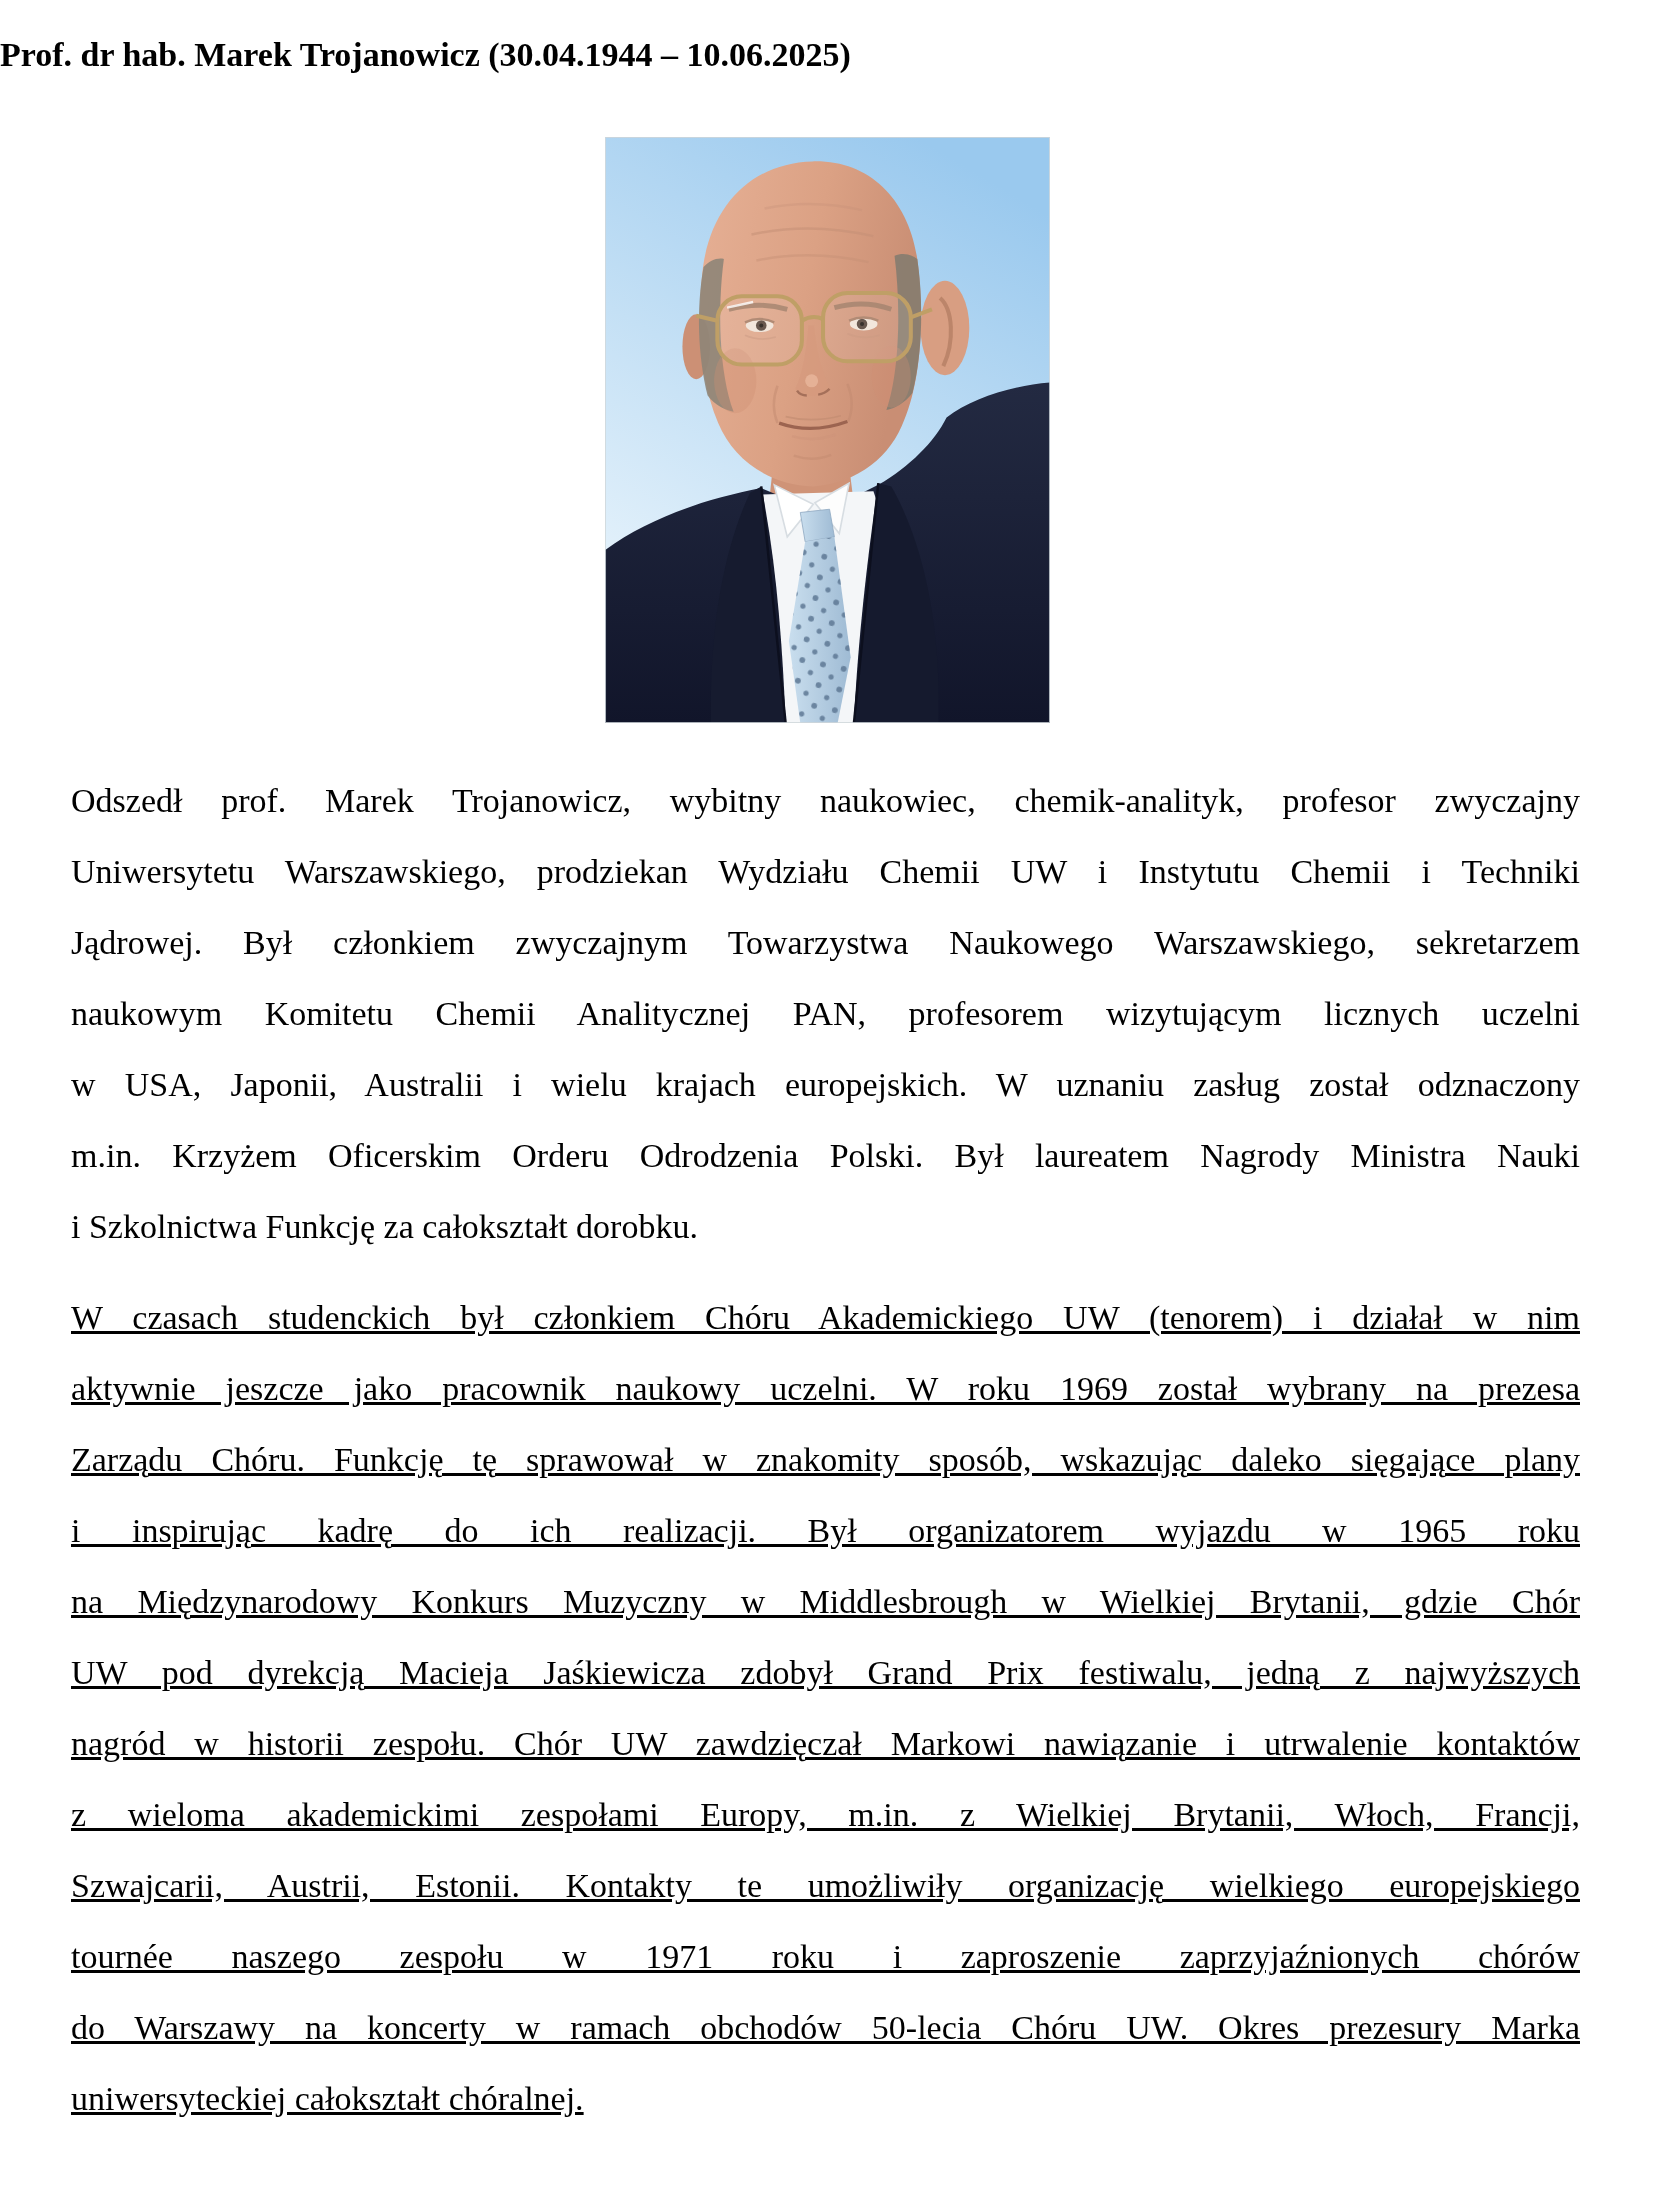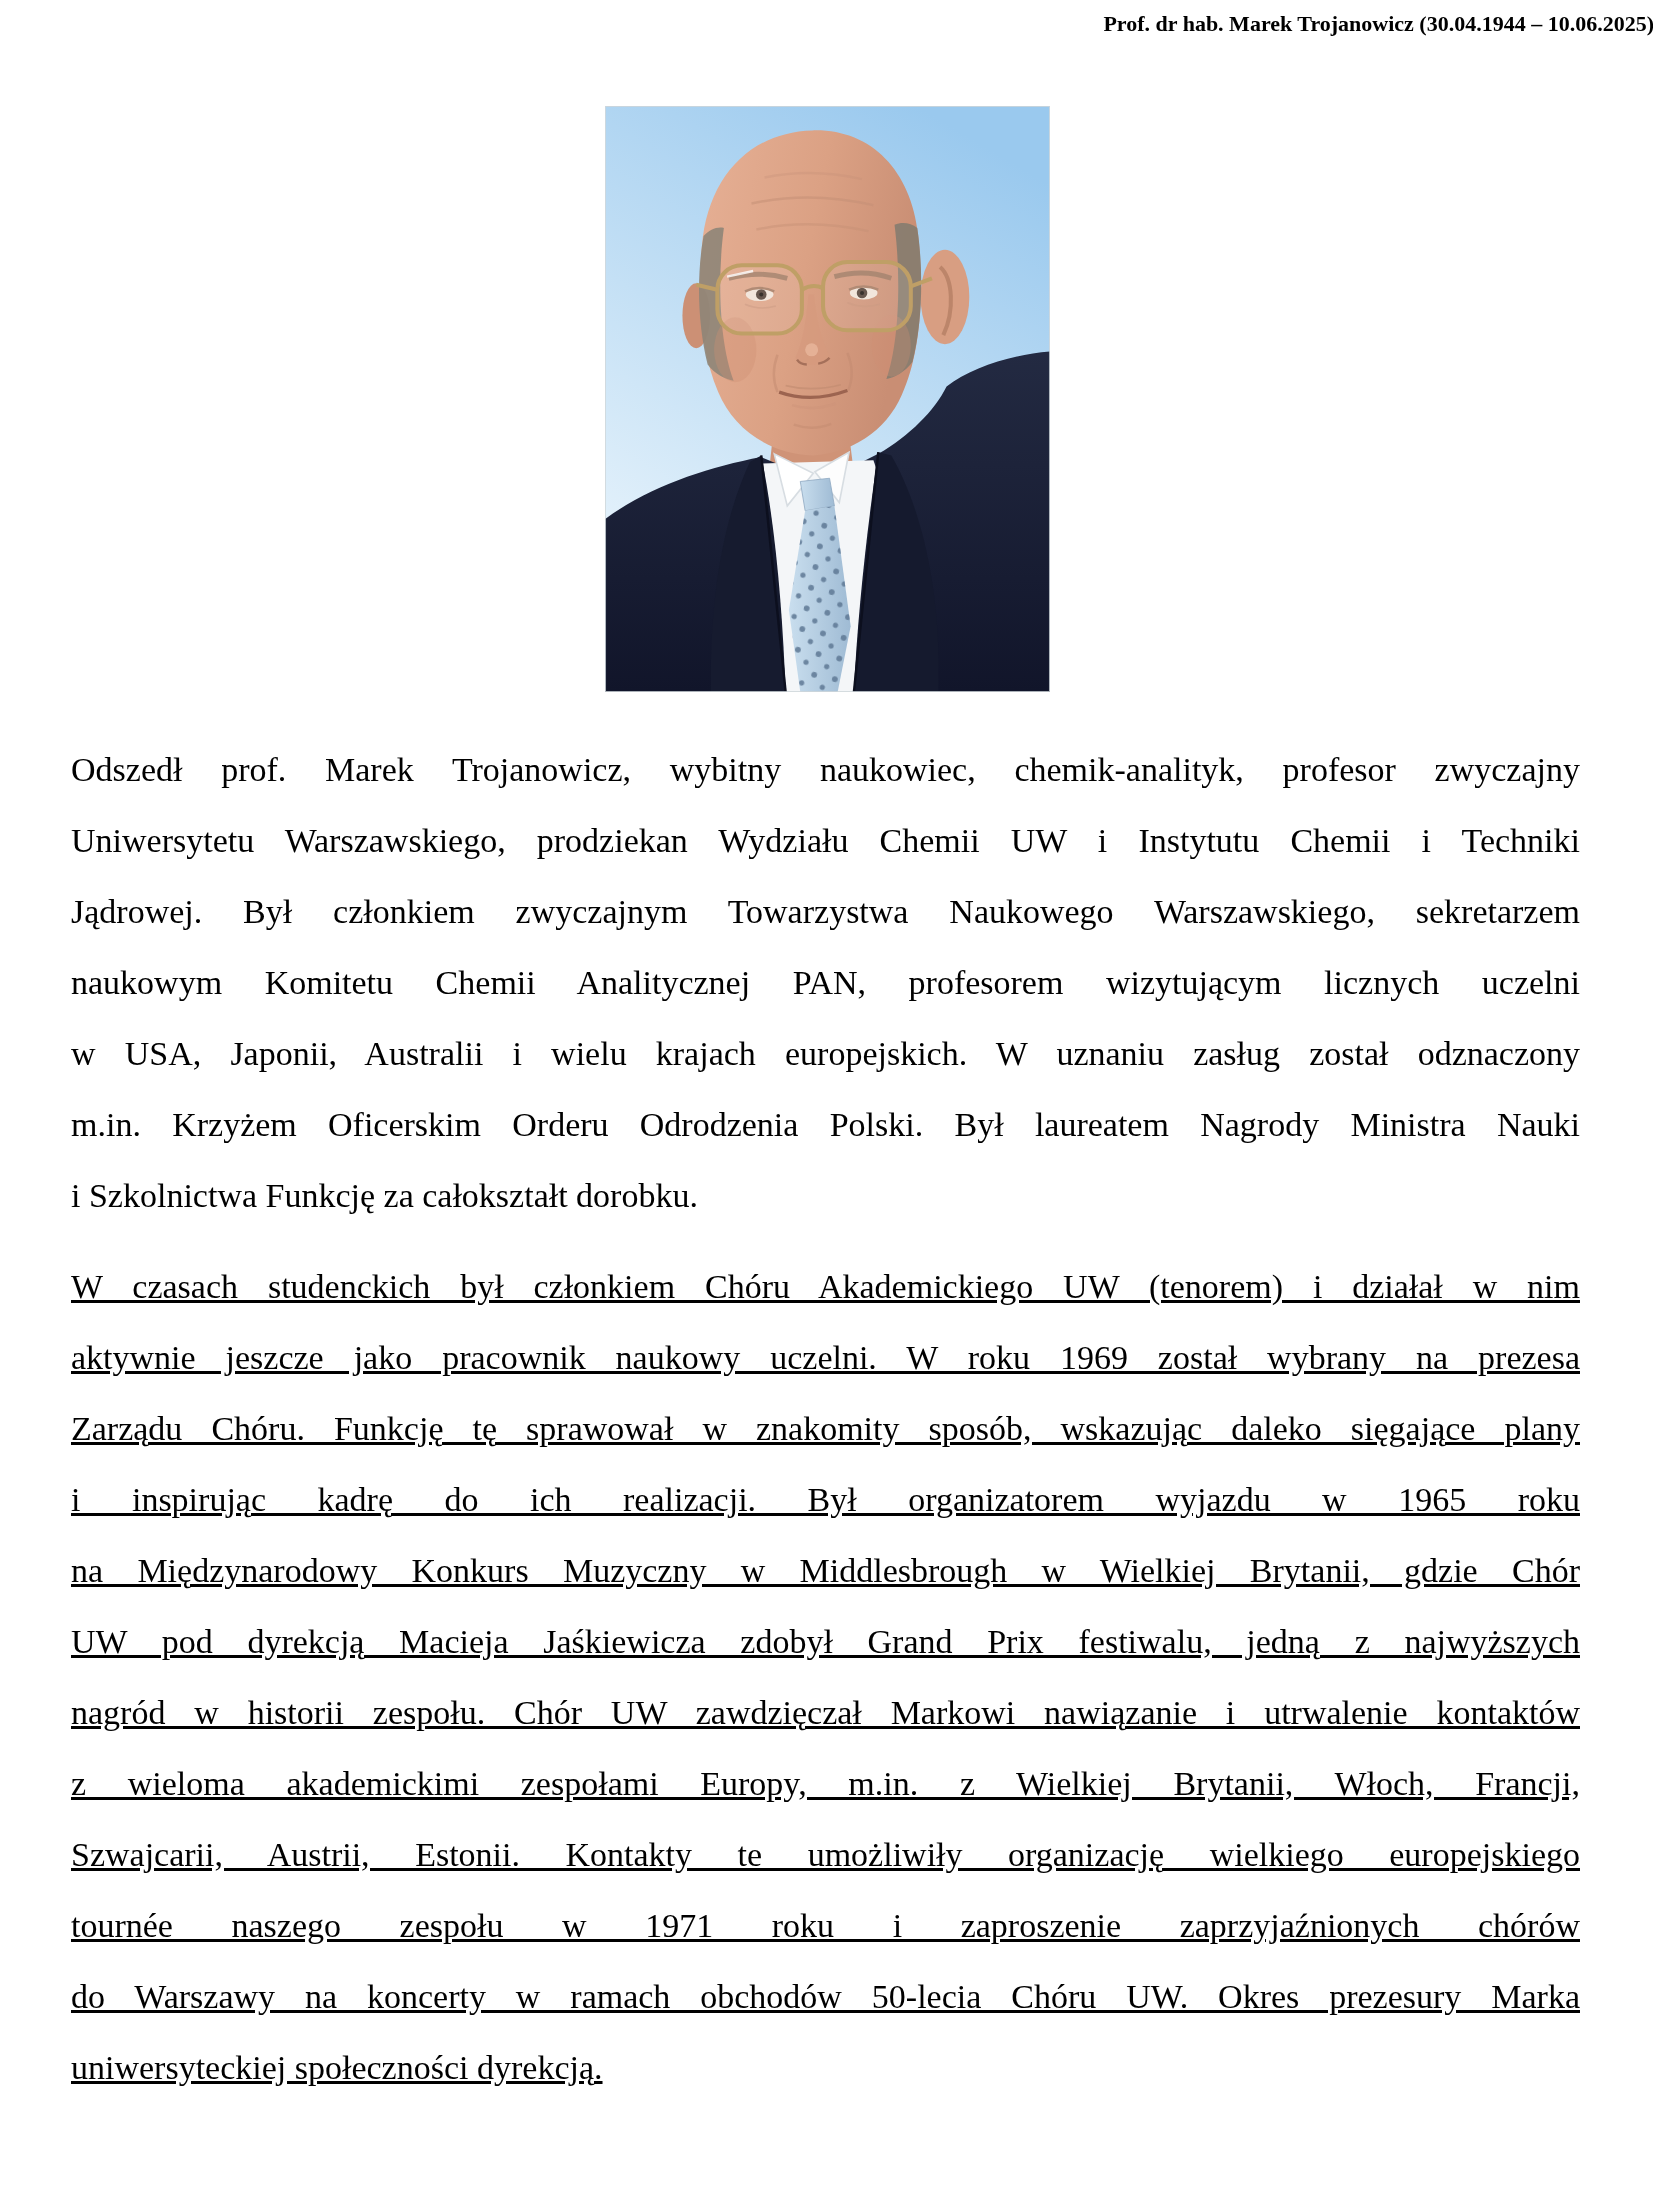--- a/index.html
+++ b/index.html
@@ -7,23 +7,23 @@
     position: relative;
     width: 1654px;
     height: 2205px;
     background: #ffffff;
     overflow: hidden;
     font-family: "Liberation Serif", "DejaVu Serif", serif;
     color: #000000;
   }
   .title {
     margin: 0;
-    padding-top: 2px;
-    text-align: right;
-    font-size: 22px;
+    padding-top: 33px;
+    text-align: left;
+    font-size: 34px;
     font-weight: bold;
     line-height: 44px;
   }
   .photo-wrap {
     width: 445px;
     height: 586px;
     margin: 60px auto 0 auto;
   }
   .photo-wrap svg { display: block; width: 100%; height: 100%; }
   .body-text {
@@ -179,18 +179,18 @@
       <div class="line">aktywnie jeszcze jako pracownik naukowy uczelni. W roku 1969 został wybrany na prezesa</div>
       <div class="line">Zarządu Chóru. Funkcję tę sprawował w znakomity sposób, wskazując daleko sięgające plany</div>
       <div class="line">i inspirując kadrę do ich realizacji. Był organizatorem wyjazdu w 1965 roku</div>
       <div class="line">na Międzynarodowy Konkurs Muzyczny w Middlesbrough w Wielkiej Brytanii, gdzie Chór</div>
       <div class="line">UW pod dyrekcją Macieja Jaśkiewicza zdobył Grand Prix festiwalu, jedną z najwyższych</div>
       <div class="line">nagród w historii zespołu. Chór UW zawdzięczał Markowi nawiązanie i utrwalenie kontaktów</div>
       <div class="line">z wieloma akademickimi zespołami Europy, m.in. z Wielkiej Brytanii, Włoch, Francji,</div>
       <div class="line">Szwajcarii, Austrii, Estonii. Kontakty te umożliwiły organizację wielkiego europejskiego</div>
       <div class="line">tournée naszego zespołu w 1971 roku i zaproszenie zaprzyjaźnionych chórów</div>
       <div class="line">do Warszawy na koncerty w ramach obchodów 50-lecia Chóru UW. Okres prezesury Marka</div>
-      <div class="line last">uniwersyteckiej społeczności dyrekcją.</div>
+      <div class="line last">uniwersyteckiej całokształt chóralnej.</div>
     </div>
 
   </div>
 </div>
 
 
 </body></html>

